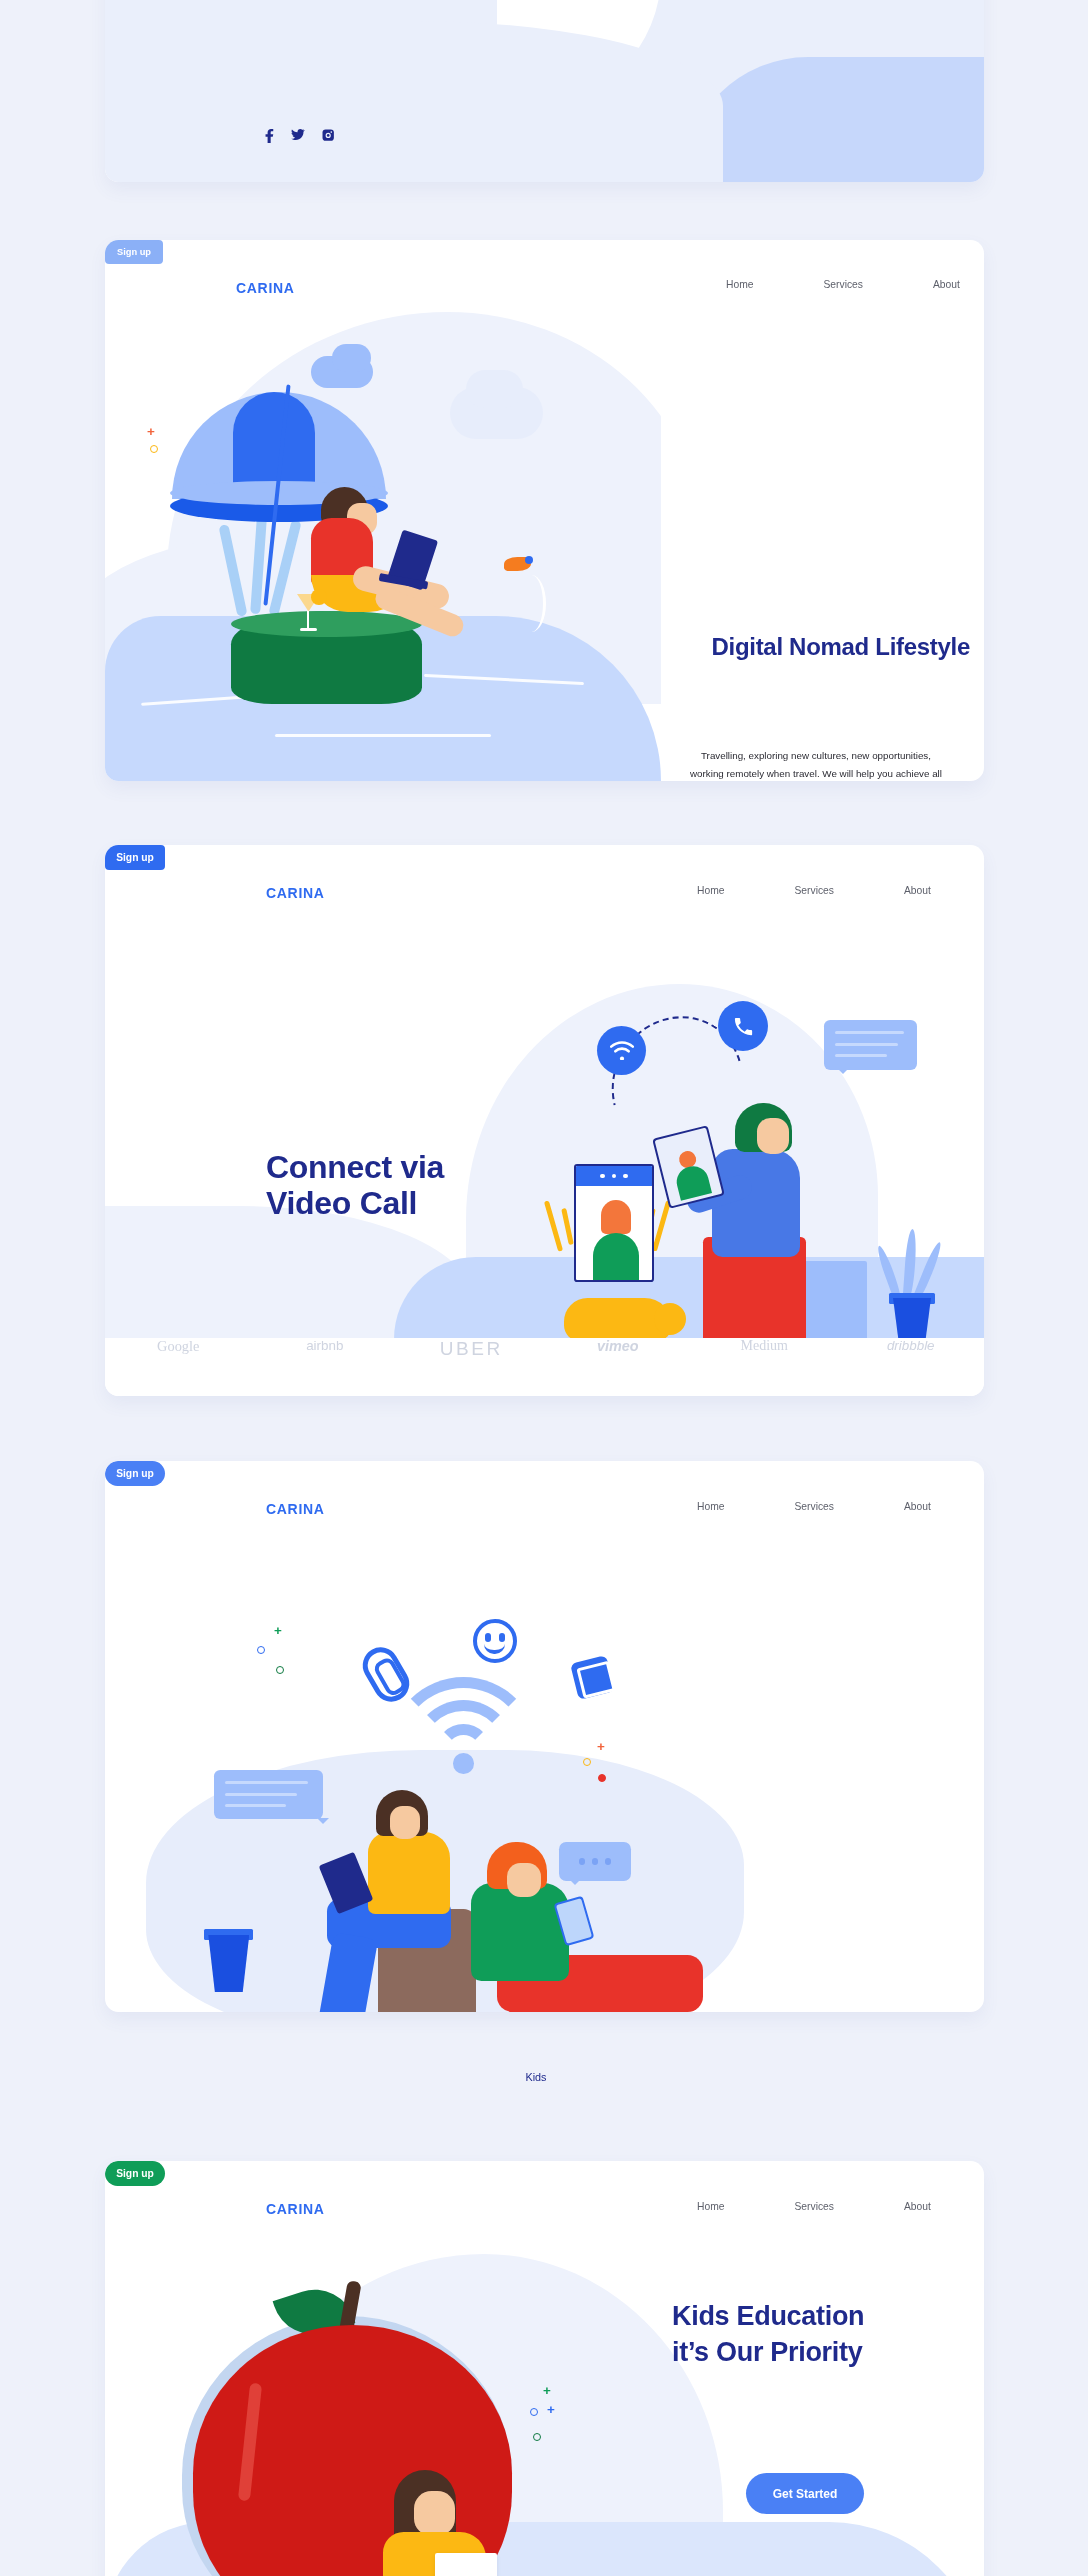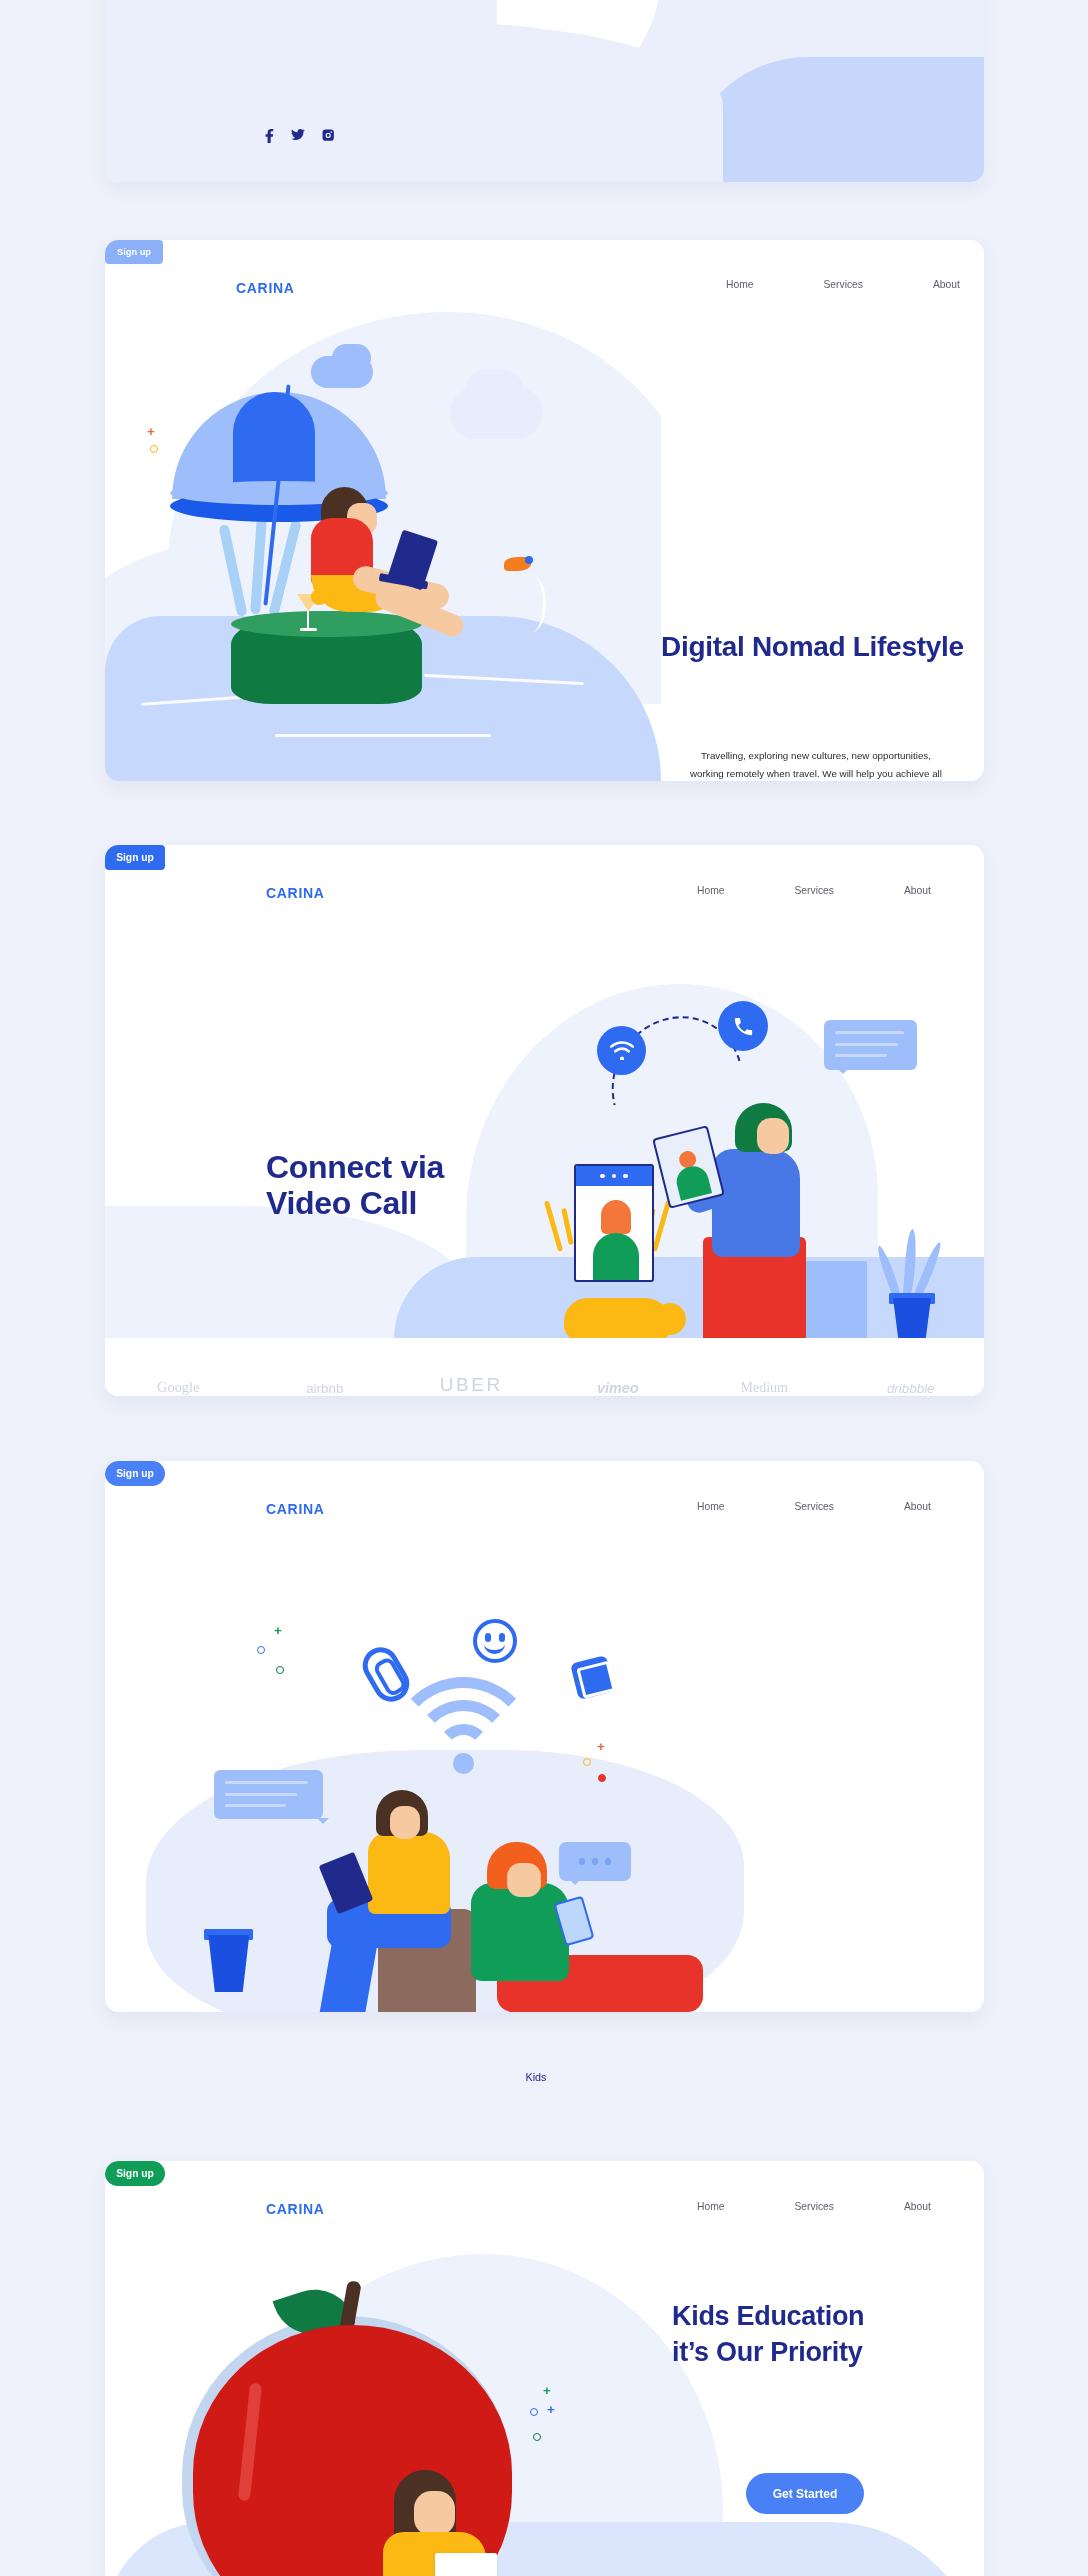--- a/index.html
+++ b/index.html
@@ -63,21 +63,21 @@
   }
   #card0 .socials { position: absolute; left: 160px; top: 376px; display: flex; gap: 17.5px; }
   #card0 .socials .ic { color: #1f2a8c; font-size: 13.4px; line-height: 1; }
 
   
   #card1 { top: 240px; height: 541px; }
   #card1 .nav { top: 30px; height: 31px; }
   #card1 .logo { left: 131px; top: 40px; }
   #card1 .navlinks { left: 577px; top: 39px; }
   #card1 .signup { left: 881px; top: 34px; width: 58px; height: 24px; background: #8bb0f7; border-radius: 4.1px; font-size: 9.3px; }
-  #card1 .headline { position: absolute; left: 556px; top: 389px; width: 309px; text-align: left; font-size: 28px; line-height: 35px; }
+  #card1 .headline { position: absolute; left: 556px; top: 389px; width: 309px; text-align: right; font-size: 24px; line-height: 35px; }
   #card1 .bodytext { position: absolute; left: 582px; top: 507px; width: 258px; text-align: center; font-size: 9.8px; line-height: 17.5px; }
 
   
   .beach { position: absolute; left: 0; top: 72px; width: 556px; height: 469px; overflow: hidden; }
   .beach-hill { position: absolute; left: 62px; top: 0; width: 536px; height: 392px; background: #eef2fc; border-radius: 55% 50% 0 0 / 70% 62% 0 0; }
   .beach-hill2 { position: absolute; left: -31px; top: 222px; width: 422px; height: 185px; background: #eef2fc; border-radius: 50% 40% 0 0; }
   .sea { position: absolute; left: 0; top: 304px; width: 556px; height: 165px; background: #c6d9fd; border-radius: 62px 185px 0 0; }
   .sea .wave { position: absolute; height: 3.1px; background: #fff; border-radius: 2.1px; opacity: .9;}
   .cloud { position: absolute; border-radius: 31px; }
   .umbrella-top { position: absolute; left: 67px; top: 80px; width: 214px; height: 107px; background: #9dbdfb; border-radius: 108px 108px 0 0; }
@@ -114,21 +114,21 @@
   #card2 .navlinks { left: 548px; top: 40px; }
   #card2 .signup { left: 845px; top: 34px; width: 60px; height: 25px; background: #2f6bf0; border-radius: 4.1px; }
   #card2 .headline { position: absolute; left: 161px; top: 304px; width: 319px; font-size: 32px; line-height: 36px; }
   #card2 .bodytext { position: absolute; left: 161px; top: 407px; width: 289px; font-size: 9.8px; line-height: 19.6px; }
   #card2 .cta { position: absolute; left: 161px; top: 495px; width: 140px; height: 48px; background: #1f2a8c; border-radius: 6.2px; font-size: 12.4px; }
   #card2 .hillbg { position: absolute; left: 361px; top: 139px; width: 412px; height: 330px; background: #eef2fc; border-radius: 58% 54% 0 0 / 80% 72% 0 0; }
   #card2 .leftblob { position:absolute; left:-20.6px; top:361px; width:392px; height:165px; background:#eef2fc; border-radius:0 60% 0 0;}
   #card2 .floor { position:absolute; left:289px; top:412px; width:592px; height:82px; background:#c6d9fd; border-radius:155px 0 0 0;}
   #card2 .logos {
     position: absolute; left: 0; bottom: 0; width: 879px; height: 58px;
-    background: #fff; display: flex; align-items: flex-end;
+    background: #fff; display: flex; align-items: flex-start;
   }
   #card2 .logos .lg { color: #cfd4e0; white-space: nowrap; text-align: center; }
 
   .ci-wifi { position:absolute; left:492px; top:181px; width:49px; height:49px; border-radius:50%; background:#2f6bf0; }
   .ci-phone{ position:absolute; left:613px; top:156px; width:50px; height:50px; border-radius:50%; background:#2f6bf0; }
   .ci-icon-glyph{ position:absolute; inset:0; display:flex; align-items:center; justify-content:center; color:#fff; font-size:24px; }
   .dashcurve{ position:absolute; left:508px; top:170px; width:129px; height:139px; border:2.6px dashed #1f2a8c; border-radius:50%; border-color:#1f2a8c transparent transparent #1f2a8c; transform:rotate(30deg); }
   .chatbub2 { position:absolute; left:719px; top:175px; width:93px; height:50px; background:#9dbdfb; border-radius:6.2px; }
   .chatbub2::after{content:"";position:absolute;left:13.4px;bottom:-10.3px;border:6.2px solid transparent;border-top-color:#9dbdfb;}
   .chatbub2 i{position:absolute;left:11.3px;height:3.1px;background:#c6d9fd;border-radius:1.5px;}

